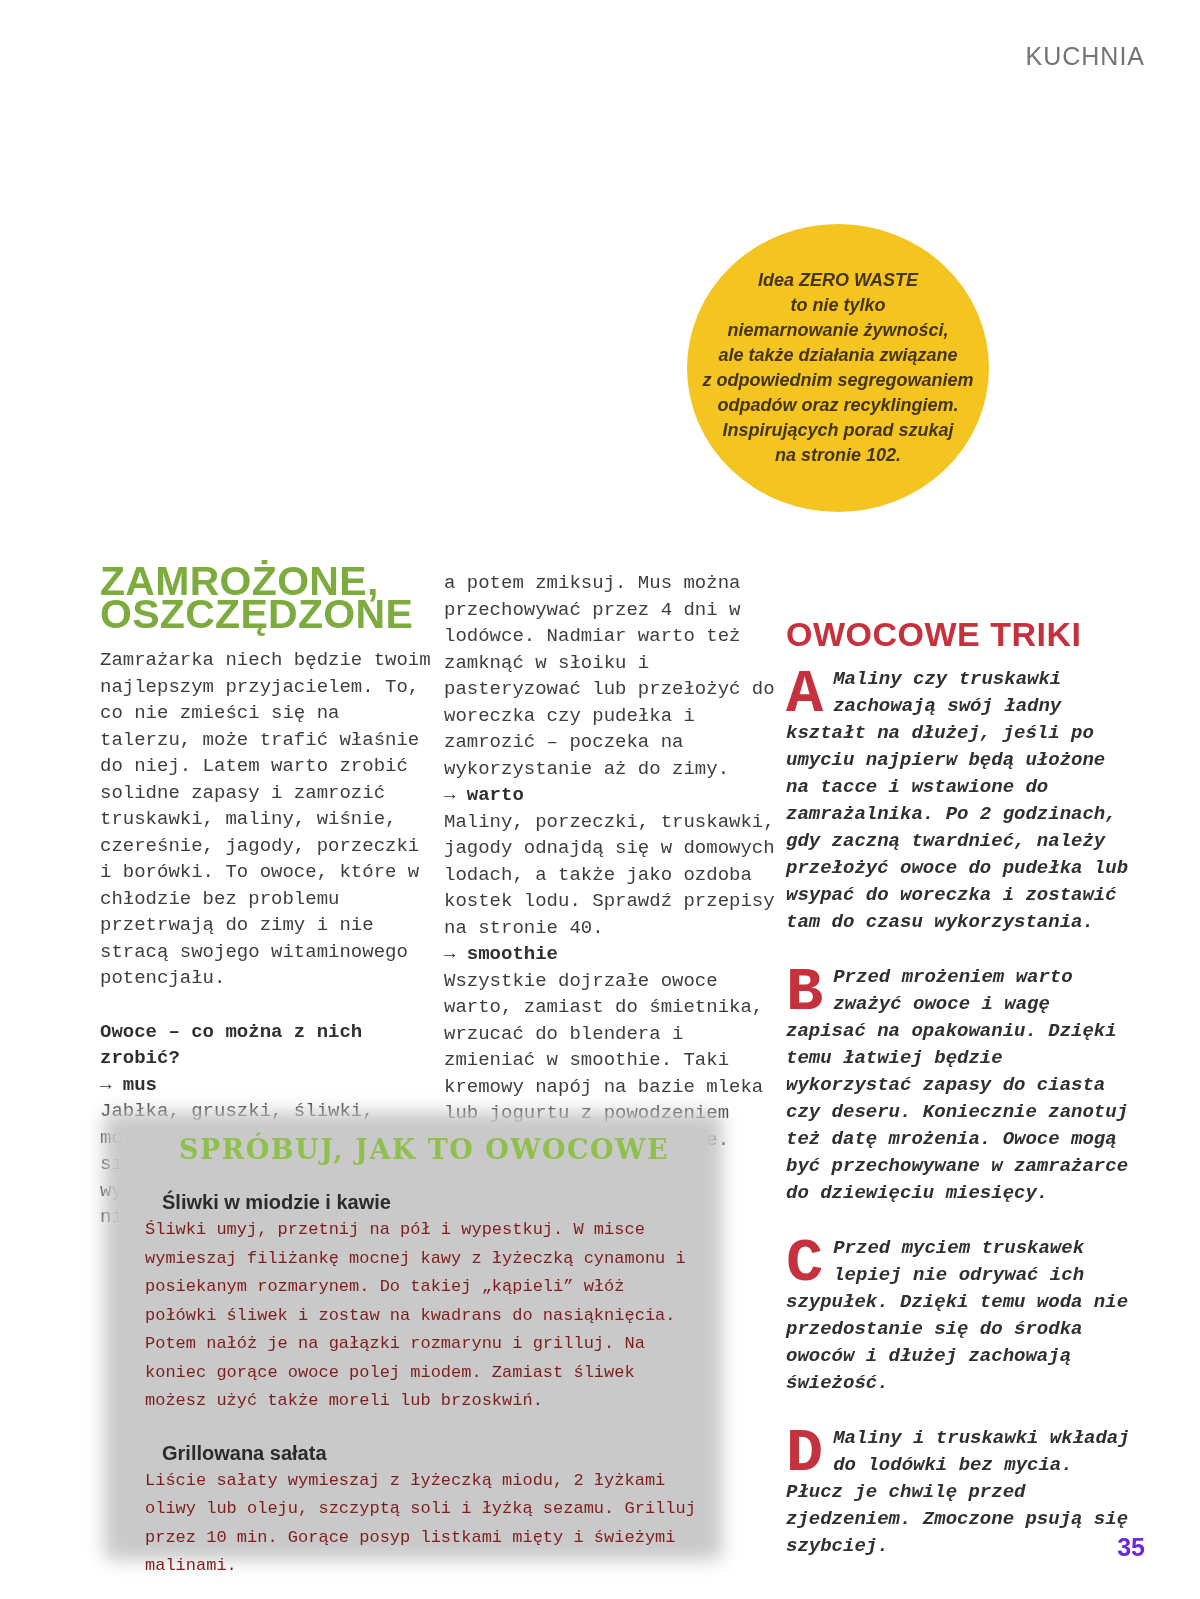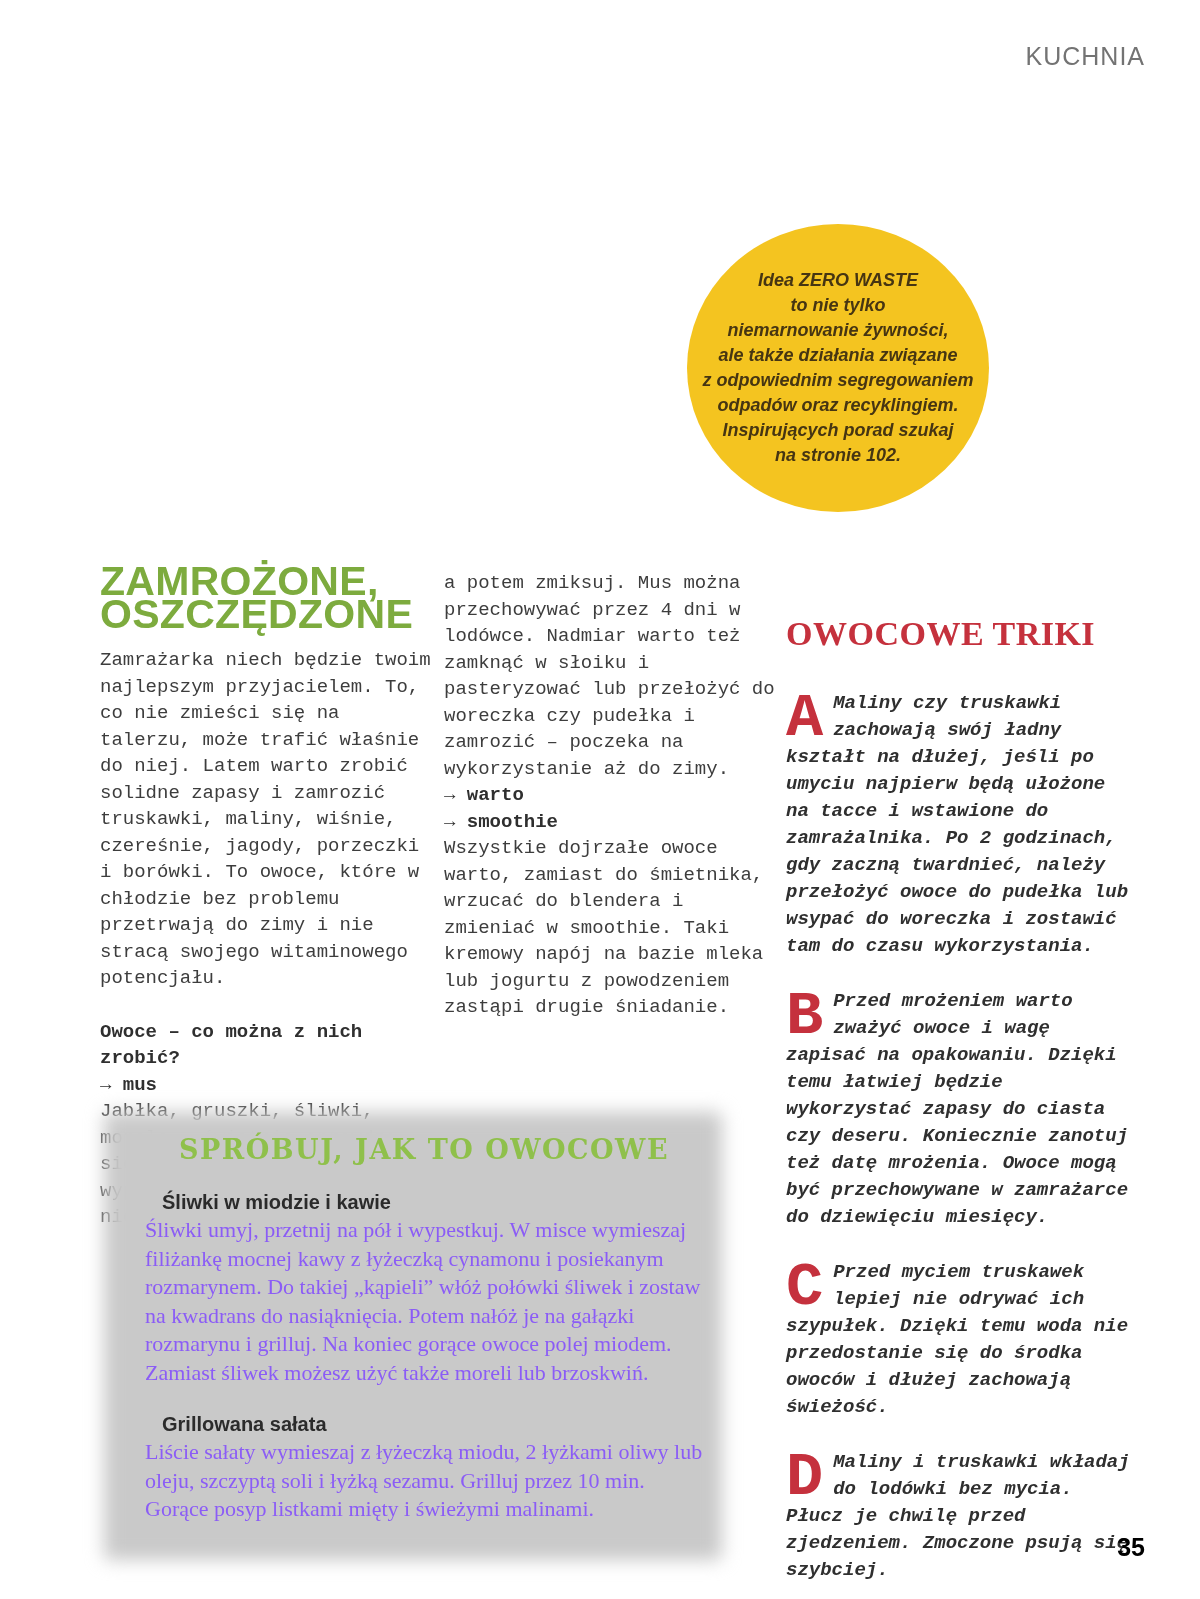--- a/index.html
+++ b/index.html
@@ -36,22 +36,21 @@
   .col2{left:444px;top:570px;width:334px;}
   .col3{left:786px;top:616px;width:345px;}
   .h-green{
     font-size:41px;line-height:33px;font-weight:800;
     color:#7dab3e;letter-spacing:0.3px;
     margin:0 0 16px 0;
   }
   .h-red{
     font-size:34px;line-height:36px;font-weight:800;
     color:#c5313d;letter-spacing:0.5px;
-    margin:0 0 38px 0;
-    font-family:Liberation Serif, serif;
+    margin:0 0 14px 0;
   }
   .col p{margin:0;font-family:Liberation Mono, monospace;}
   .subhead{font-weight:bold;color:#2f2f2f;margin-top:27px !important;}
   .arrow-label{font-weight:bold;color:#2f2f2f;}
   .tip{
     font-weight:bold;font-style:italic;color:#2f2f2f;
     font-size:19px;line-height:27px;
     margin:0 0 28px 0 !important;
     overflow:visible;
   }
@@ -77,27 +76,27 @@
     font-size:27px;font-weight:bold;letter-spacing:1.5px;
     color:#8fc04b;
     margin:12px 0 0 0;
   }
   .recipe-title{
     font-size:20px;font-weight:bold;color:#2b2b2b;
     margin:26px 0 2px 17px;
     font-family:"Liberation Sans", sans-serif;
   }
   .recipe-text{
-    font-family:Liberation Serif, serif;
-    font-size:22px;line-height:28.5px;color:#8b5cf6;
+    font-family:Liberation Mono, monospace;
+    font-size:17px;line-height:28.5px;color:#7f1d1d;
     margin:0;
   }
   .page-number{
     position:absolute;top:1533px;right:55px;
-    font-size:25px;font-weight:bold;color:#000000;
+    font-size:25px;font-weight:bold;color:#6d28d9;
   }
 </style>
 </head>
 <body>
 
 <div class="page">
 
   <div class="kuchnia">KUCHNIA</div>
 
   <div class="badge">
@@ -120,20 +119,21 @@
     </h2>
     <p>Zamrażarka niech będzie twoim najlepszym przyjacielem. To, co nie zmieści się na talerzu, może trafić właśnie do niej. Latem warto zrobić solidne zapasy i zamrozić truskawki, maliny, wiśnie, czereśnie, jagody, porzeczki i borówki. To owoce, które w chłodzie bez problemu przetrwają do zimy i nie stracą swojego witaminowego potencjału.</p>
     <p class="subhead">Owoce – co można z nich zrobić?</p>
     <p class="arrow-label">→ mus</p>
     <p>Jabłka, gruszki, śliwki, morele – świetnie sprawdzą się w musach. Po ich umyciu i wypestkowaniu ugotuj je w niewielkiej ilości wody,</p>
   </div>
 
   <div class="col col2">
     <p>a potem zmiksuj. Mus można przechowywać przez 4 dni w lodówce. Nadmiar warto też zamknąć w słoiku i pasteryzować lub przełożyć do woreczka czy pudełka i zamrozić – poczeka na wykorzystanie aż do zimy.</p>
     <p class="arrow-label">→ warto</p>
+    <p>Maliny, porzeczki, truskawki, jagody odnajdą się w domowych lodach, a także jako ozdoba kostek lodu. Sprawdź przepisy na stronie 40.</p>
     <p class="arrow-label">→ smoothie</p>
     <p>Wszystkie dojrzałe owoce warto, zamiast do śmietnika, wrzucać do blendera i zmieniać w smoothie. Taki kremowy napój na bazie mleka lub jogurtu z powodzeniem zastąpi drugie śniadanie.</p>
   </div>
 
   <div class="col col3">
     <h2 class="h-red">OWOCOWE TRIKI</h2>
     <p class="tip">
       <span class="dropcap">A</span><span>Maliny czy truskawki zachowają swój ładny kształt na dłużej, jeśli po umyciu najpierw będą ułożone na tacce i wstawione do zamrażalnika. Po 2 godzinach, gdy zaczną twardnieć, należy przełożyć owoce do pudełka lub wsypać do woreczka i zostawić tam do czasu wykorzystania.</span>
     </p>
     <p class="tip">

